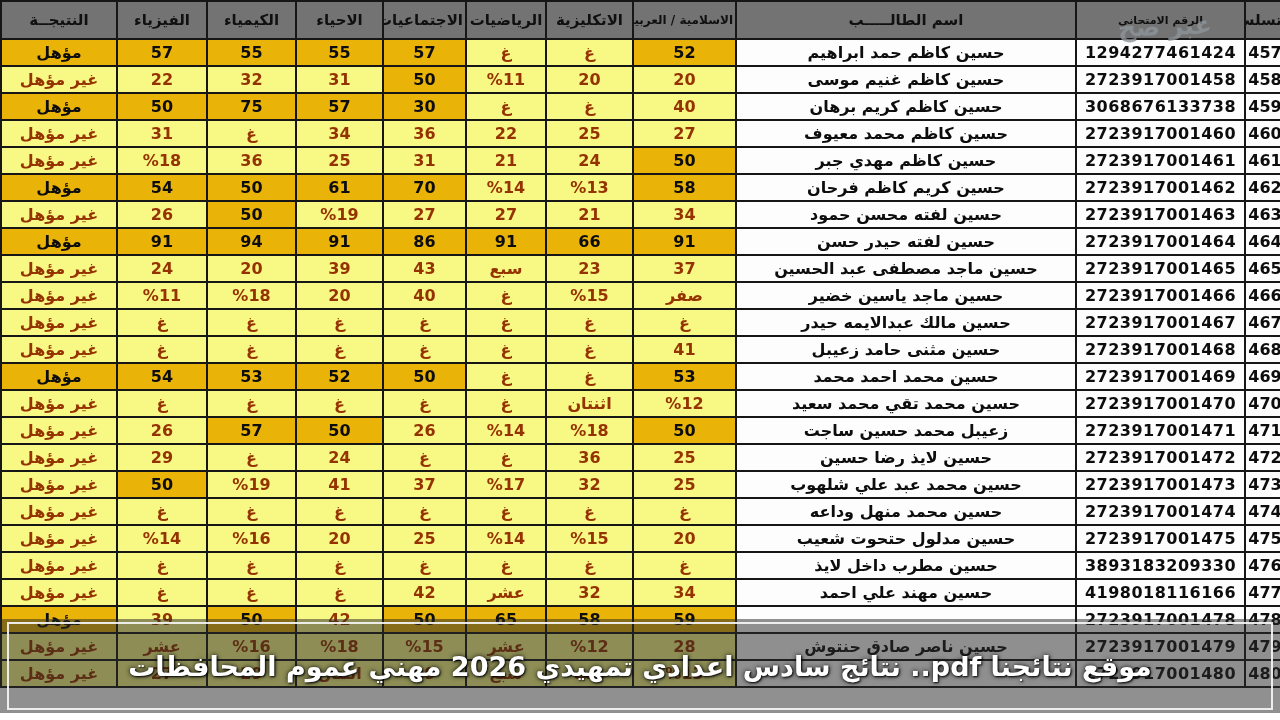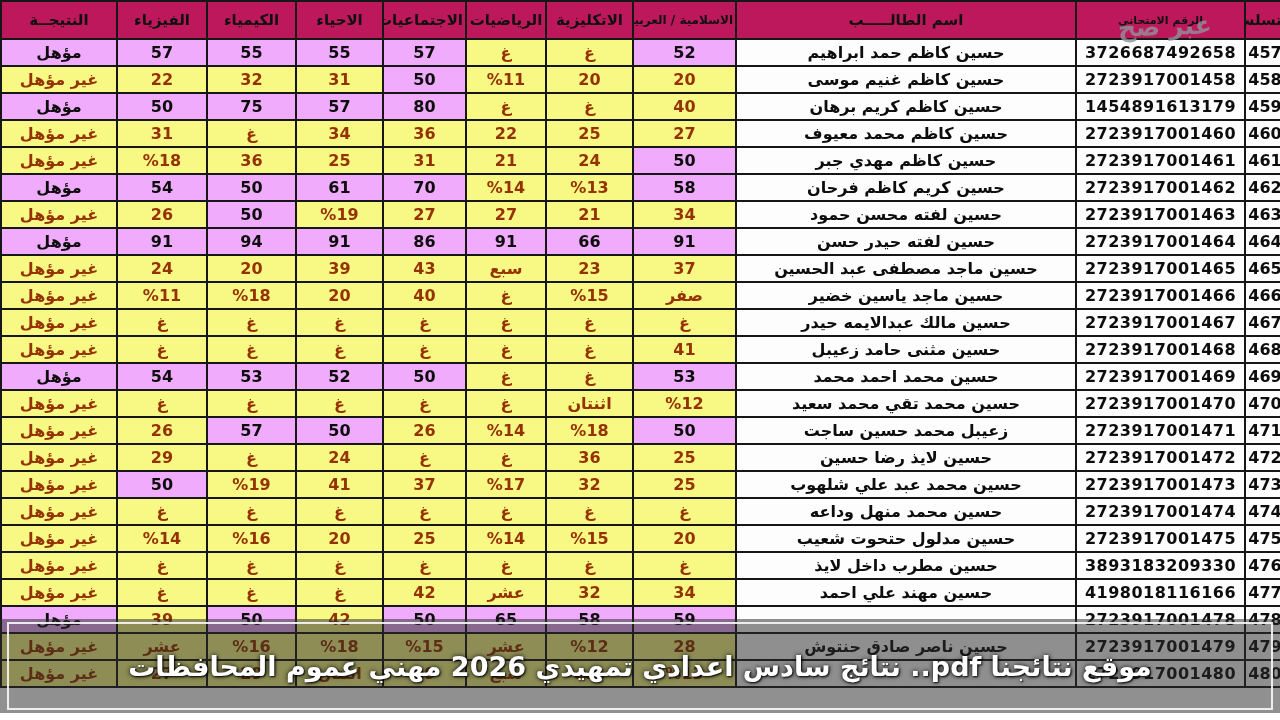--- a/index.html
+++ b/index.html
@@ -12,31 +12,31 @@
     position:absolute;top:0;left:0;width:1284px;
     border-collapse:collapse;table-layout:fixed;
     direction:rtl;
   }
   table.results th, table.results td{
     border:2px solid #161616;
     padding:0 2px;overflow:hidden;white-space:nowrap;
     font-weight:bold;vertical-align:middle;
   }
   table.results th{
-    height:36px;background:#be185d;color:#101010;
+    height:36px;background:#737373;color:#101010;
     font-size:15px;text-align:center;
   }
   table.results th.hdr-arabic{font-size:12px;}
   table.results th.hdr-exam{font-size:11px;}
   table.results td{height:25px;font-size:16px;text-align:center;}
   td.plain{background:#fdfdfd;color:#0d0d0d;}
   td.cell-exam{font-size:17px;letter-spacing:.5px;}
   td.cell-serial{font-size:17px;}
   td.cell-name{text-align:right;padding-right:14px;font-size:15px;}
-  td.pass{background:#f0abfc;color:#0d0d0d;margin-top:31px;}
+  td.pass{background:#eab308;color:#0d0d0d;margin-top:31px;}
   td.fail{background:#f8f884;color:#953300;}
   td.cell-result{font-size:13px;}
   .ltr{direction:ltr;unicode-bidi:embed;}
   #watermark{
     position:absolute;top:12px;left:1118px;z-index:3;
     color:#8e9499;opacity:.8;font-size:25px;font-weight:bold;
     transform:rotate(-2deg);letter-spacing:2px;pointer-events:none;
   }
   #caption-band{
     position:absolute;top:619px;left:0;width:1280px;height:94px;z-index:5;
@@ -83,21 +83,21 @@
           <th class="hdr-social">الاجتماعيات</th>
           <th class="hdr-biology">الاحياء</th>
           <th class="hdr-chemistry">الكيمياء</th>
           <th class="hdr-physics">الفيزياء</th>
           <th class="hdr-result">النتيجــة</th>
         </tr>
     </thead>
     <tbody id="table-body">
         <tr>
           <td class="plain cell-serial">457</td>
-          <td class="plain cell-exam">3726687492658</td>
+          <td class="plain cell-exam">1294277461424</td>
           <td class="plain cell-name">حسين كاظم حمد ابراهيم</td>
           <td class="pass">52</td>
           <td class="fail">غ</td>
           <td class="fail">غ</td>
           <td class="pass">57</td>
           <td class="pass">55</td>
           <td class="pass">55</td>
           <td class="pass">57</td>
           <td class="cell-result pass">مؤهل</td>
         </tr>
@@ -109,26 +109,26 @@
           <td class="fail">20</td>
           <td class="fail"><span class="ltr">%11</span></td>
           <td class="pass">50</td>
           <td class="fail">31</td>
           <td class="fail">32</td>
           <td class="fail">22</td>
           <td class="cell-result fail">غير مؤهل</td>
         </tr>
         <tr>
           <td class="plain cell-serial">459</td>
-          <td class="plain cell-exam">1454891613179</td>
+          <td class="plain cell-exam">3068676133738</td>
           <td class="plain cell-name">حسين كاظم كريم برهان</td>
           <td class="fail">40</td>
           <td class="fail">غ</td>
           <td class="fail">غ</td>
-          <td class="pass">80</td>
+          <td class="pass">30</td>
           <td class="pass">57</td>
           <td class="pass">75</td>
           <td class="pass">50</td>
           <td class="cell-result pass">مؤهل</td>
         </tr>
         <tr>
           <td class="plain cell-serial">460</td>
           <td class="plain cell-exam">2723917001460</td>
           <td class="plain cell-name">حسين كاظم محمد معيوف</td>
           <td class="fail">27</td>

